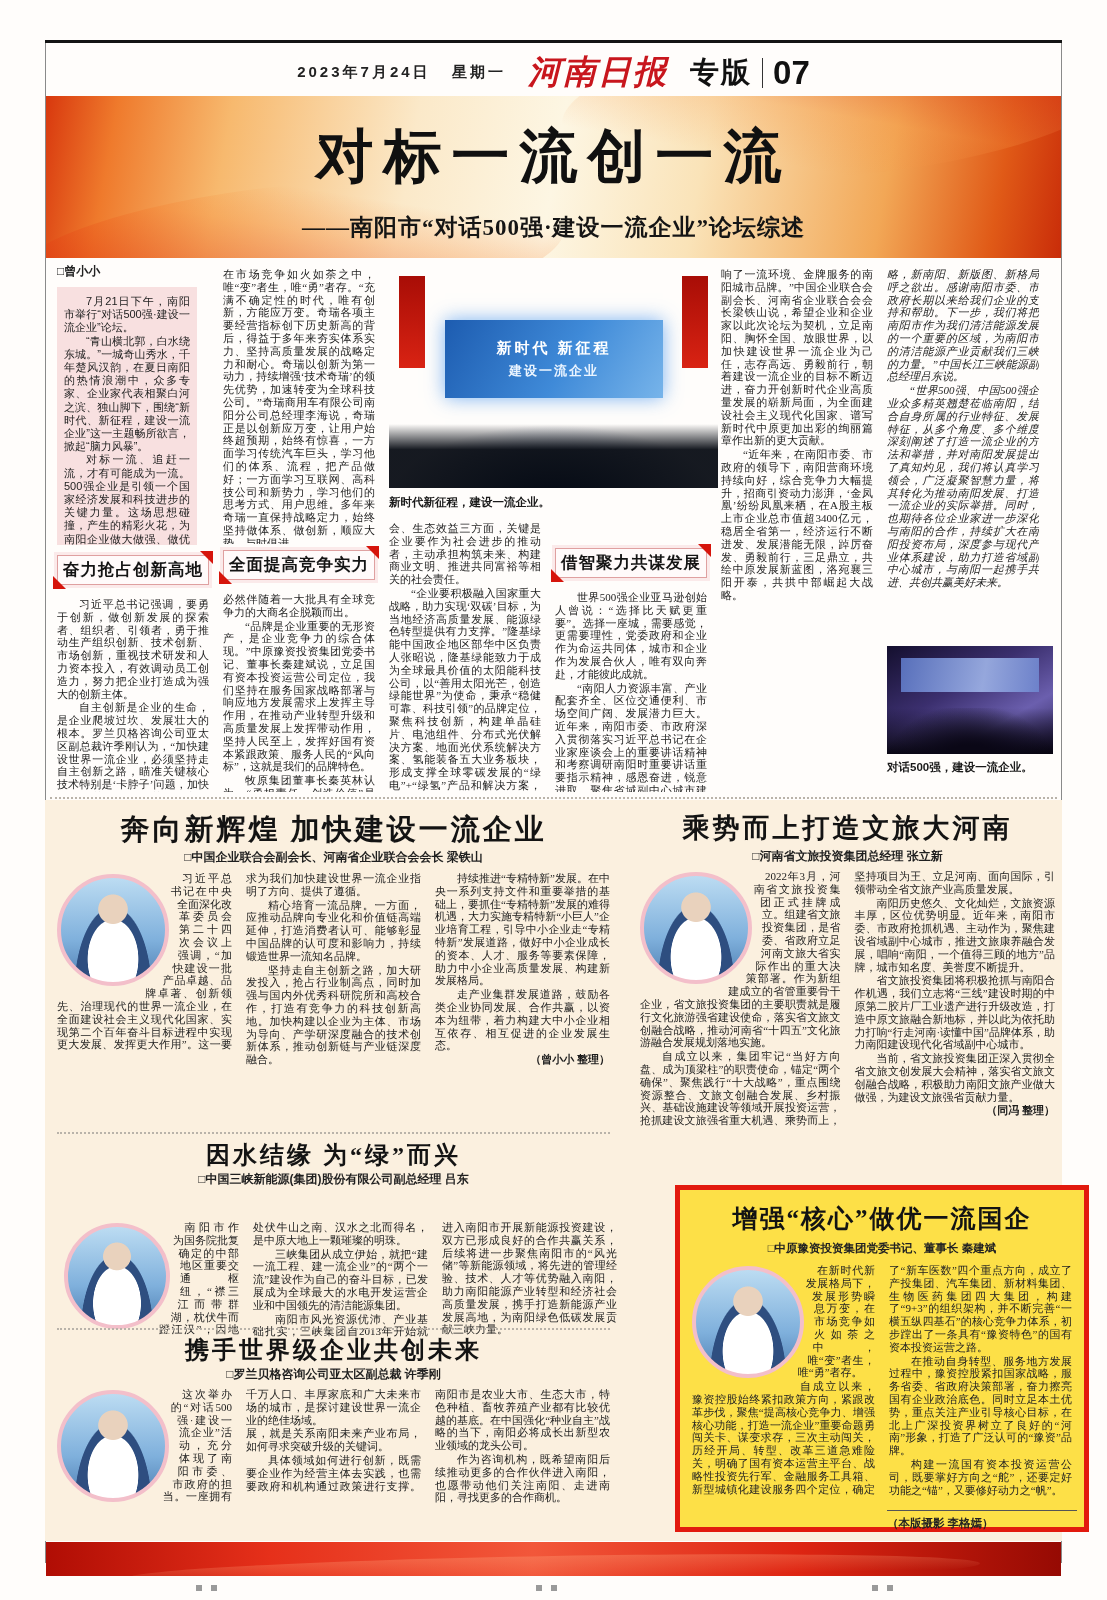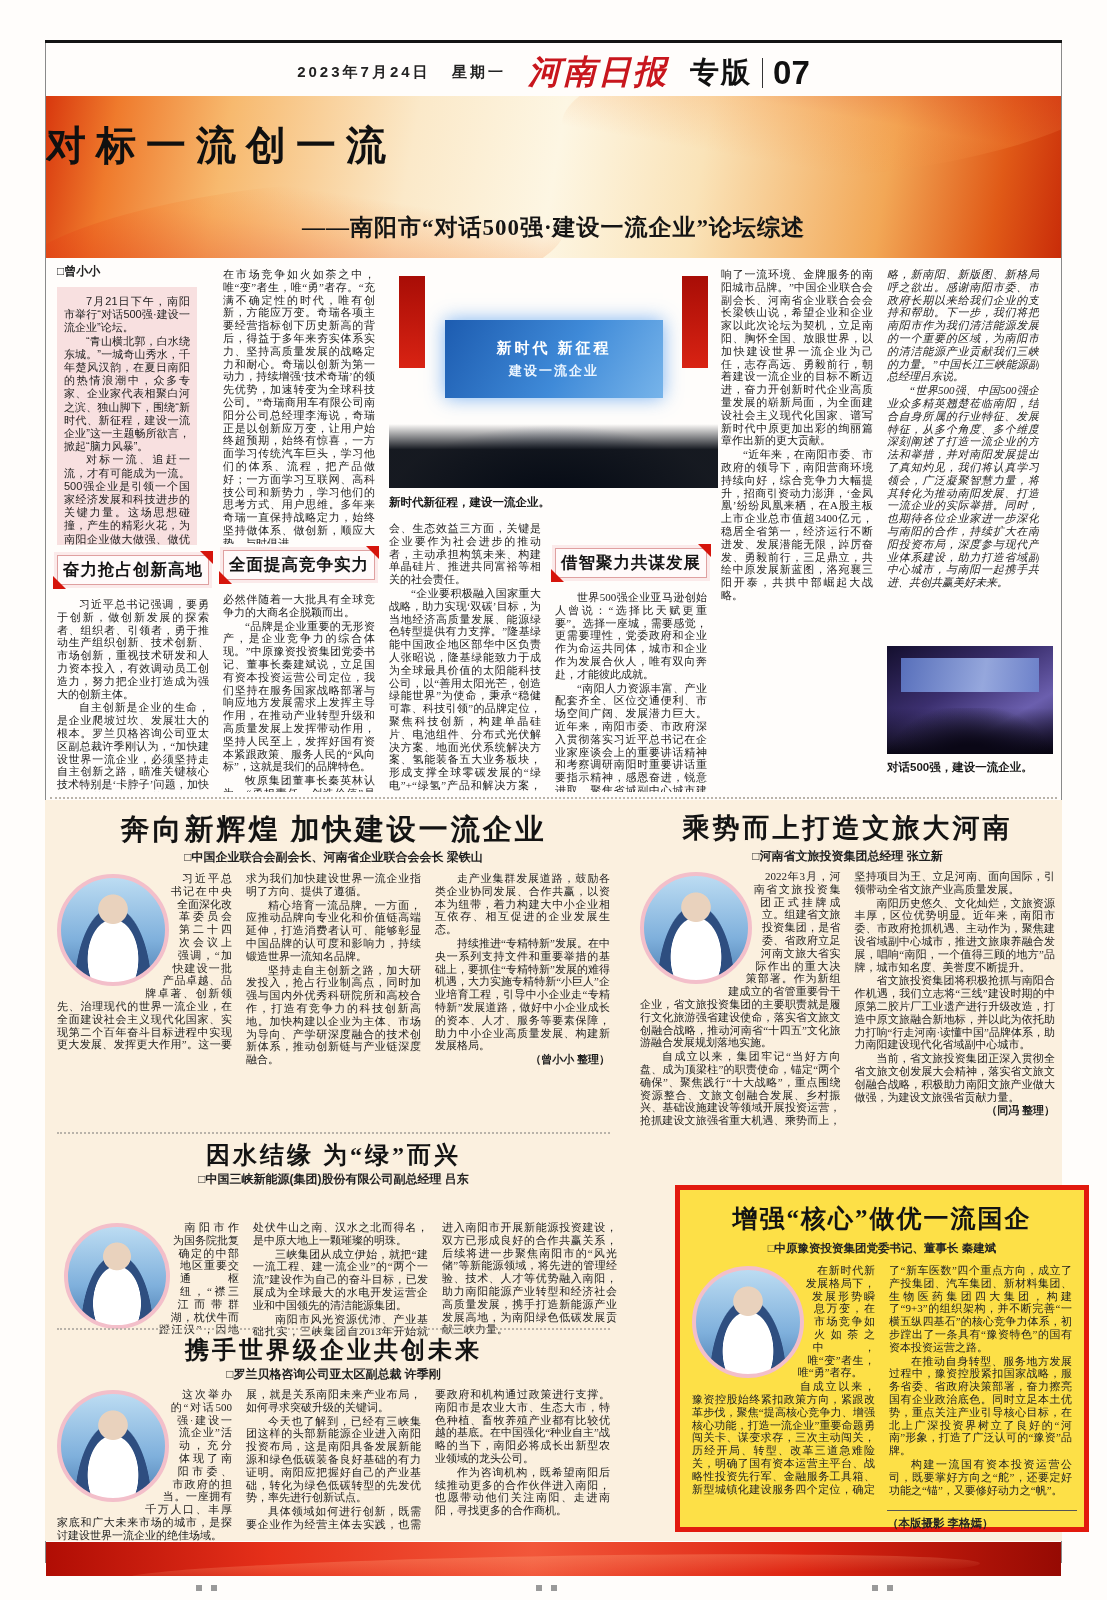--- a/index.html
+++ b/index.html
@@ -18,22 +18,22 @@
   .edition .vline{width:1px;height:30px;background:#333;}
   .edition .ed-num{font-size:33px;}
   
   .banner{position:absolute;left:46px;top:96px;width:1015px;height:162px;overflow:hidden;
      background:
        linear-gradient(100deg,#d8380e 0%,#ef7a2c 7%,#f7b96e 18%,#fbe9c9 36%,#fdf6e3 50%,#fae3b8 64%,#f2a756 82%,#e05a17 93%,#c92c09 100%);}
   .banner::before{content:"";position:absolute;left:-40px;top:90px;width:560px;height:140px;border-radius:50%;
        background:linear-gradient(15deg,rgba(217,33,9,.85),rgba(244,120,40,.25) 60%,transparent 75%);transform:rotate(-6deg);}
   .banner::after{content:"";position:absolute;right:-60px;top:-70px;width:560px;height:150px;border-radius:50%;
        background:linear-gradient(195deg,rgba(206,26,8,.8),rgba(247,150,70,.25) 55%,transparent 75%);transform:rotate(-5deg);}
-  .lead-title{position:absolute;left:0;top:22px;width:100%;text-align:left;z-index:2;
-      font-size:40px;font-weight:900;letter-spacing:10px;color:#101010;}
+  .lead-title{position:absolute;left:0;top:22px;width:100%;text-align:center;z-index:2;
+      font-size:58px;font-weight:900;letter-spacing:10px;color:#101010;}
   .lead-subtitle{position:absolute;left:0;top:116px;width:100%;text-align:center;z-index:2;
       font-size:23px;font-weight:bold;letter-spacing:1px;color:#151515;}
   
   .tcol{position:absolute;width:152px;font-size:11px;line-height:12.8px;text-align:justify;overflow:hidden;color:#1c1c1c;}
   .tcol p{margin:0 0 1px 0;text-indent:2em;}
   .tcol p.cont{text-indent:0;}
   .author-line{position:absolute;left:57px;top:263px;width:152px;font-family:"Liberation Sans",sans-serif;
       font-weight:bold;font-size:12px;color:#222;}
   .intro-box{position:absolute;left:57px;top:287px;width:140px;height:258px;box-sizing:border-box;
       background:#f8e0e0;padding:8px 7px;font-size:11px;line-height:13.2px;text-align:justify;overflow:hidden;
@@ -163,21 +163,21 @@
     <div class="drape dr"></div>
     <div class="screen">
       <span class="l1">新时代 新征程</span>
       <span class="l2">建设一流企业</span>
     </div>
     <div class="floor"></div>
   </div>
   <div class="photo-caption" style="left:389px;top:495px;width:329px;">新时代新征程，建设一流企业。</div>
 
   <div class="tcol" style="left:389px;top:522px;height:270px;">
-    <p class="cont">会、生态效益三方面，关键是企业要作为社会进步的推动者，主动承担构筑未来、构建单晶硅片、推进共同富裕等相关的社会责任。</p>
+    <p class="cont">会、生态效益三方面，关键是企业要作为社会进步的推动者，主动承担构筑未来、构建商业文明、推进共同富裕等相关的社会责任。</p>
     <p>“企业要积极融入国家重大战略，助力实现‘双碳’目标，为当地经济高质量发展、能源绿色转型提供有力支撑。”隆基绿能中国政企地区部华中区负责人张昭说，隆基绿能致力于成为全球最具价值的太阳能科技公司，以“善用太阳光芒，创造绿能世界”为使命，秉承“稳健可靠、科技引领”的品牌定位，聚焦科技创新，构建单晶硅片、电池组件、分布式光伏解决方案、地面光伏系统解决方案、氢能装备五大业务板块，形成支撑全球零碳发展的“绿电”+“绿氢”产品和解决方案，在为全球创造低成本清洁能源的同时，践行清洁生产和绿色制造理念。</p>
   </div>
 
   <div class="sec-head" style="left:555px;top:548px;">
     <i class="c1"></i>
     <i class="c2"></i>
     <span>借智聚力共谋发展</span>
   </div>
   <div class="tcol" style="left:555px;top:591px;height:201px;">
     <p>世界500强企业亚马逊创始人曾说：“选择比天赋更重要”。选择一座城，需要感觉，更需要理性，党委政府和企业作为命运共同体，城市和企业作为发展合伙人，唯有双向奔赴，才能彼此成就。</p>
@@ -199,22 +199,22 @@
   <div class="cream"></div>
   <div class="dotted" style="left:50px;top:797px;width:1007px;"></div>
 
   <div class="art-title" style="left:57px;top:810px;width:553px;font-size:29px;">奔向新辉煌  加快建设一流企业</div>
   <div class="art-byline" style="left:57px;top:849px;width:553px;">□中国企业联合会副会长、河南省企业联合会会长 梁铁山</div>
   <div class="art-body" style="left:57px;top:872px;width:553px;height:254px;column-count:3;">
     <div class="portrait"></div>
     <p>习近平总书记在中央全面深化改革委员会第二十四次会议上强调，“加快建设一批产品卓越、品牌卓著、创新领先、治理现代的世界一流企业，在全面建设社会主义现代化国家、实现第二个百年奋斗目标进程中实现更大发展、发挥更大作用”。这一要求为我们加快建设世界一流企业指明了方向、提供了遵循。</p>
     <p>精心培育一流品牌。一方面，应推动品牌向专业化和价值链高端延伸，打造消费者认可、能够彰显中国品牌的认可度和影响力，持续锻造世界一流知名品牌。</p>
     <p>坚持走自主创新之路，加大研发投入，抢占行业制高点，同时加强与国内外优秀科研院所和高校合作，打造有竞争力的科技创新高地。加快构建以企业为主体、市场为导向、产学研深度融合的技术创新体系，推动创新链与产业链深度融合。</p>
+    <p>持续推进“专精特新”发展。在中央一系列支持文件和重要举措的基础上，要抓住“专精特新”发展的难得机遇，大力实施专精特新“小巨人”企业培育工程，引导中小企业走“专精特新”发展道路，做好中小企业成长的资本、人才、服务等要素保障，助力中小企业高质量发展、构建新发展格局。</p>
     <p>走产业集群发展道路，鼓励各类企业协同发展、合作共赢，以资本为纽带，着力构建大中小企业相互依存、相互促进的企业发展生态。</p>
-    <p>持续推进“专精特新”发展。在中央一系列支持文件和重要举措的基础上，要抓住“专精特新”发展的难得机遇，大力实施专精特新“小巨人”企业培育工程，引导中小企业走“专精特新”发展道路，做好中小企业成长的资本、人才、服务等要素保障，助力中小企业高质量发展、构建新发展格局。</p>
     <p class="credit">（曾小小 整理）</p>
   </div>
 
   <div class="art-title" style="left:640px;top:810px;width:415px;font-size:27px;">乘势而上打造文旅大河南</div>
   <div class="art-byline" style="left:640px;top:848px;width:415px;">□河南省文旅投资集团总经理 张立新</div>
   <div class="art-body" style="left:640px;top:870px;width:415px;height:311px;column-count:2;">
     <div class="portrait"></div>
     <p>2022年3月，河南省文旅投资集团正式挂牌成立。组建省文旅投资集团，是省委、省政府立足河南文旅大省实际作出的重大决策部署。作为新组建成立的省管重要骨干企业，省文旅投资集团的主要职责就是履行文化旅游强省建设使命，落实省文旅文创融合战略，推动河南省“十四五”文化旅游融合发展规划落地实施。</p>
     <p>自成立以来，集团牢记“当好方向盘、成为顶梁柱”的职责使命，锚定“两个确保”、聚焦践行“十大战略”，重点围绕资源整合、文旅文创融合发展、乡村振兴、基础设施建设等领域开展投资运营，抢抓建设文旅强省重大机遇、乘势而上，坚持项目为王、立足河南、面向国际，引领带动全省文旅产业高质量发展。</p>
     <p>南阳历史悠久、文化灿烂，文旅资源丰厚，区位优势明显。近年来，南阳市委、市政府抢抓机遇、主动作为，聚焦建设省域副中心城市，推进文旅康养融合发展，唱响“南阳，一个值得三顾的地方”品牌，城市知名度、美誉度不断提升。</p>
@@ -233,21 +233,20 @@
     <p>南阳市风光资源优沛、产业基础扎实，三峡集团自2013年开始就进入南阳市开展新能源投资建设，双方已形成良好的合作共赢关系，后续将进一步聚焦南阳市的“风光储”等新能源领域，将先进的管理经验、技术、人才等优势融入南阳，助力南阳能源产业转型和经济社会高质量发展，携手打造新能源产业发展高地，为南阳绿色低碳发展贡献三峡力量。</p>
   </div>
 
   <div class="dotted" style="left:57px;top:1328px;width:553px;"></div>
   <div class="art-title" style="left:57px;top:1334px;width:553px;font-size:24px;">携手世界级企业共创未来</div>
   <div class="art-byline" style="left:57px;top:1366px;width:553px;">□罗兰贝格咨询公司亚太区副总裁 许季刚</div>
   <div class="art-body" style="left:57px;top:1388px;width:553px;height:200px;column-count:3;">
     <div class="portrait"></div>
     <p>这次举办的“对话500强·建设一流企业”活动，充分体现了南阳市委、市政府的担当。一座拥有千万人口、丰厚家底和广大未来市场的城市，是探讨建设世界一流企业的绝佳场域。</p>
     <p class="cont">展，就是关系南阳未来产业布局，如何寻求突破升级的关键词。</p>
-    <p>今天也了解到，已经有三峡集团这样的头部新能源企业进入南阳投资布局，这是南阳具备发展新能源和绿色低碳装备良好基础的有力证明。南阳应把握好自己的产业基础，转化为绿色低碳转型的先发优势，率先进行创新试点。</p>
     <p>具体领域如何进行创新，既需要企业作为经营主体去实践，也需要政府和机构通过政策进行支撑。南阳市是农业大市、生态大市，特色种植、畜牧养殖产业都有比较优越的基底。在中国强化“种业自主”战略的当下，南阳必将成长出新型农业领域的龙头公司。</p>
     <p>作为咨询机构，既希望南阳后续推动更多的合作伙伴进入南阳，也愿带动他们关注南阳、走进南阳，寻找更多的合作商机。</p>
   </div>
 
   <div class="redbox">
     <div class="rb-title">增强“核心”做优一流国企</div>
     <div class="rb-byline">□中原豫资投资集团党委书记、董事长 秦建斌</div>
     <div class="rb-body">
       <div class="portrait"></div>
       <p>在新时代新发展格局下，发展形势瞬息万变，在市场竞争如火如荼之中，唯“变”者生，唯“勇”者存。</p>

